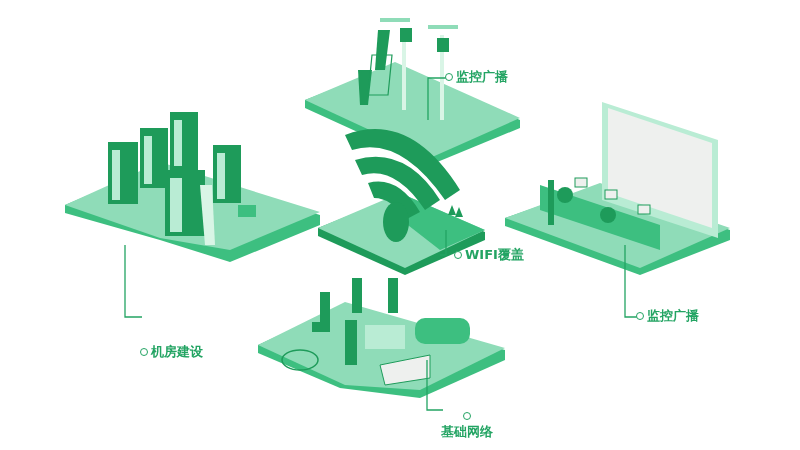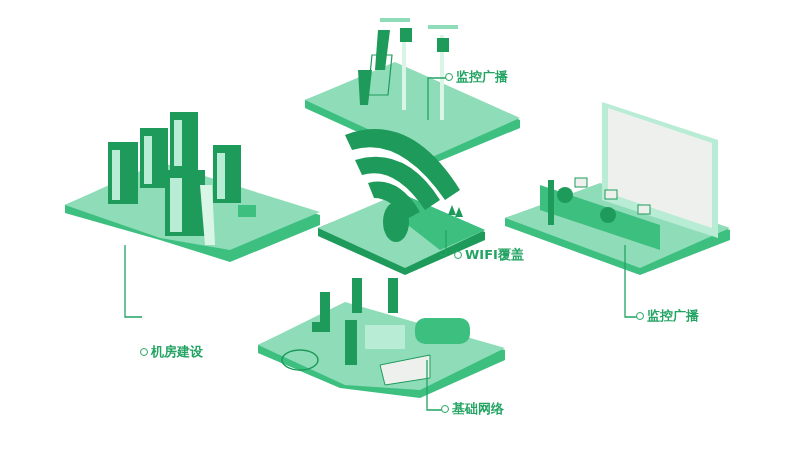--- a/index.html
+++ b/index.html
@@ -109,16 +109,16 @@
   <span>WIFI覆盖</span>
 </div>
 <div class="label" style="left:140px; top:307px;margin-top:36px;">
   <span class="dot"></span>
   <span>机房建设</span>
 </div>
 <div class="label" style="left:636px; top:307px;">
   <span class="dot"></span>
   <span>监控广播</span>
 </div>
-<div class="label" style="left:441px; top:400px;">
+<div class="label" style="left:441px; top:412px;flex-direction:column;">
   <span class="dot"></span>
   <span>基础网络</span>
 </div>
 
 </body></html>

